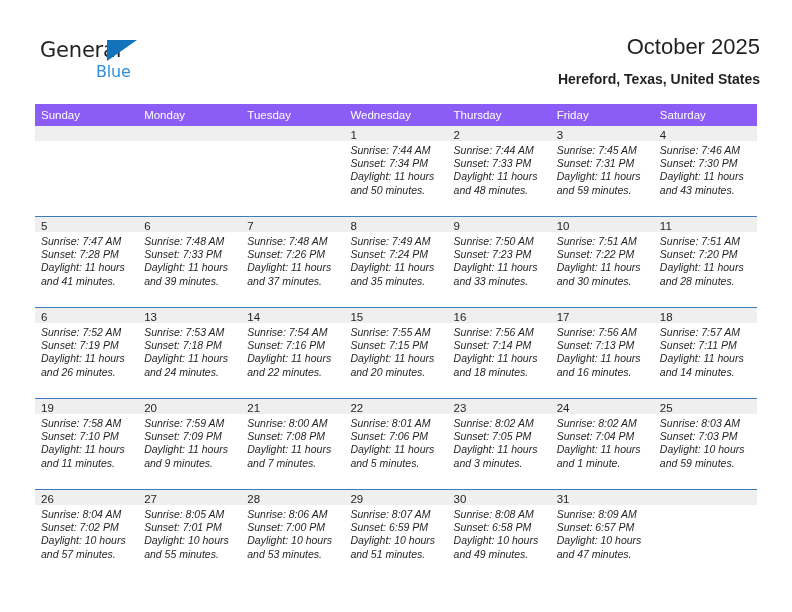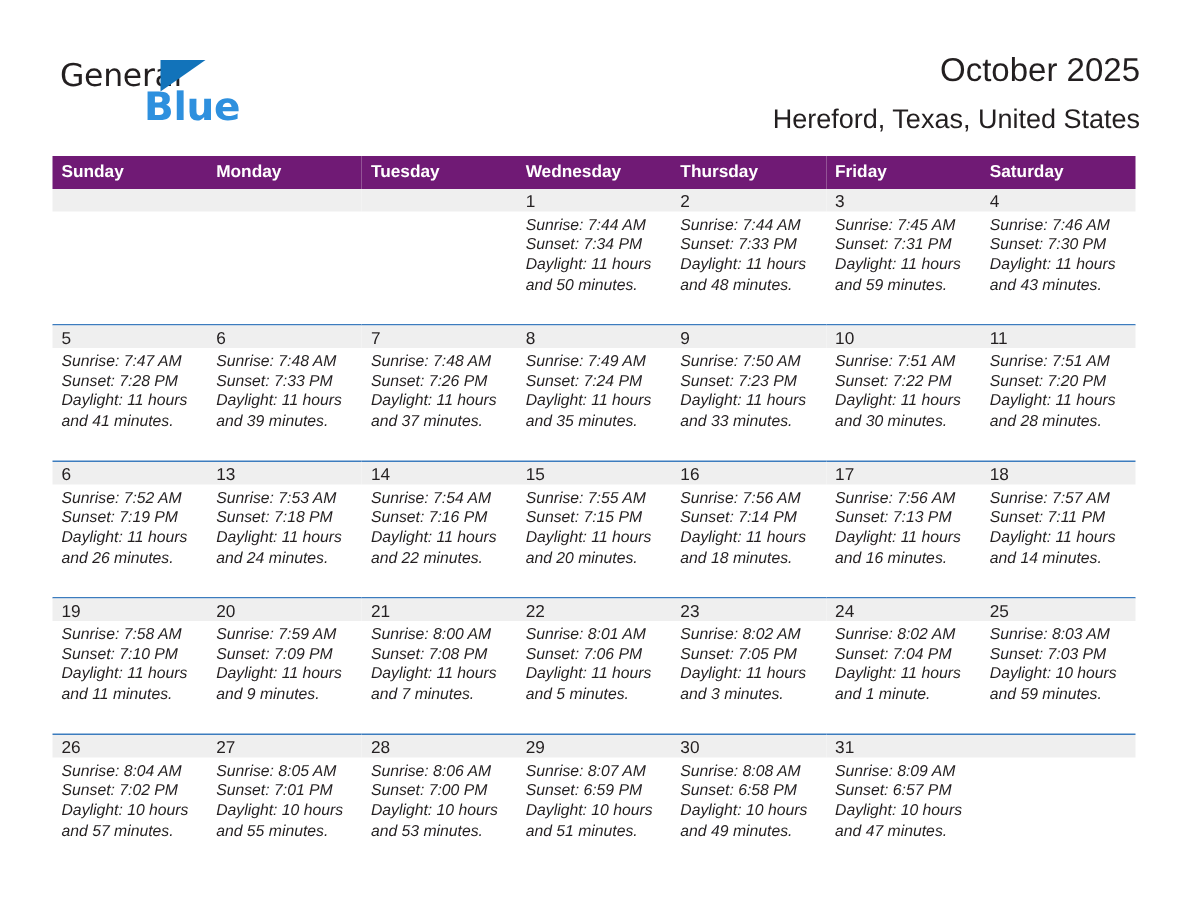--- a/index.html
+++ b/index.html
@@ -55,65 +55,65 @@
     top: 2px;
     width: 0;
     height: 0;
     border-left: 30px solid #1273BA;
     border-bottom: 21px solid transparent;
   }
   .logo-blue {
     position: absolute;
     left: 56px;
     top: 22px;
-    font-size: 26px;
+    font-size: 16px;
     letter-spacing: -0.2px;
     color: #2E90DE;
     font-family: "DejaVu Sans", sans-serif;
-    font-weight: 700;
+    font-weight: 400;
     line-height: 24px;
   }
 
   .title-block {
     position: absolute;
     right: 36px;
     top: 30px;
     text-align: right;
   }
   .month-title {
     font-size: 22px;
     font-weight: 400;
     color: #231F20;
     line-height: 34px;
     white-space: nowrap;
   }
   .location-subtitle {
     margin-top: 6px;
-    font-size: 18px;
-    font-weight: 400;
+    font-size: 14px;
+    font-weight: 700;
     color: #231F20;
     line-height: 18px;
     white-space: nowrap;
   }
 
   
   .calendar {
     position: absolute;
     left: 35px;
     top: 104px;
     width: 722px;
     border-collapse: collapse;
     table-layout: fixed;
   }
 
   .calendar th {
-    background: #701a75;
+    background: #8b5cf6;
     color: #FFFFFF;
     font-size: 11.5px;
-    font-weight: 700;
+    font-weight: 400;
     text-align: left;
     padding: 5px 0 5px 6px;
     height: 11px;
     border: none;
   }
 
   .week-row > td {
     vertical-align: top;
     padding: 0;
     border: none;

